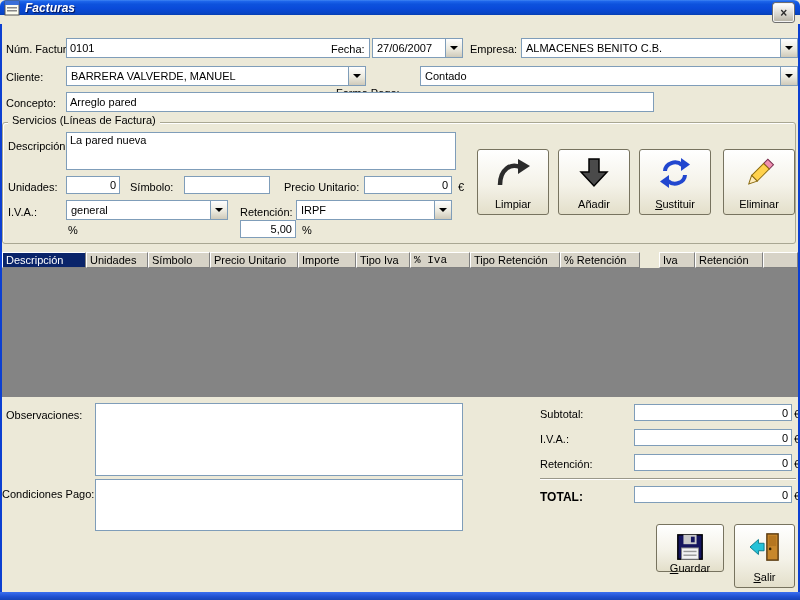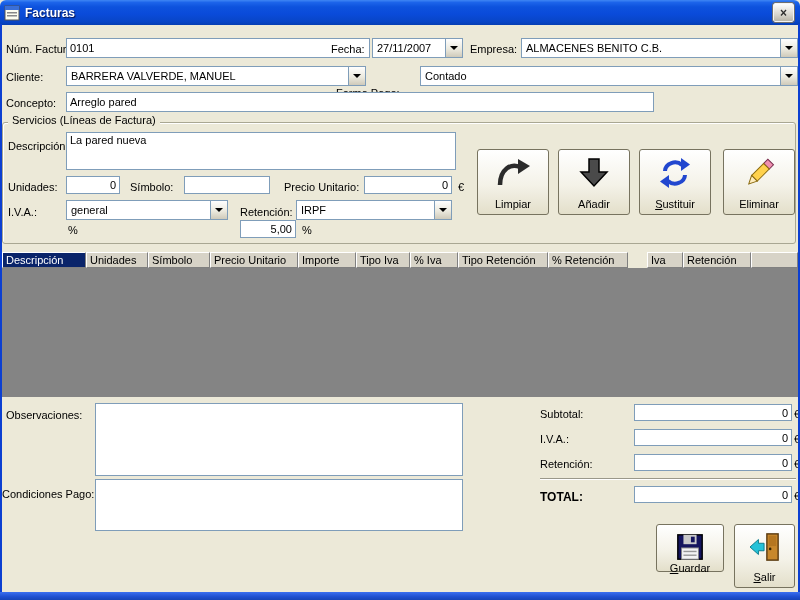--- a/index.html
+++ b/index.html
@@ -7,23 +7,23 @@
   body { font-family:"Liberation Sans", sans-serif; font-size:11px; background:#ECE9D8; }
   .window { position:relative; width:800px; height:600px; background:#ECE9D8; overflow:hidden; }
 
   
   .frame-left  { position:absolute; left:0; top:24px; width:2px; bottom:0; background:#0c3fd1; }
   .frame-right { position:absolute; right:0; top:24px; width:2px; bottom:0; background:#0c3fd1; }
   .frame-bottom{ position:absolute; left:0; bottom:0; width:100%; height:8px;
                  background:linear-gradient(180deg,#3a6ff0,#1d4ecf 60%,#1644b8); }
 
   
-  .titlebar { position:absolute; left:0; top:0; width:100%; height:25px;
+  .titlebar { position:absolute; left:0; top:0; width:100%; height:15px;
               background:linear-gradient(180deg,#3f86f4 0%,#1c64ea 10%,#0d52dd 28%,#0a4bda 55%,#0845c6 88%,#063eb2 100%);
-              border-radius:6px 6px 0 0; display:flex; align-items:center; }
+              border-radius:6px 6px 0 0; display:flex; align-items:center;font-style:italic; }
   .title-text { color:#fff; font-weight:bold; font-size:12px; margin-left:5px;
                 text-shadow:1px 1px 1px rgba(0,0,40,.75); }
   .app-icon { width:16px; height:16px; margin-left:4px; display:inline-block; }
   .close-btn { position:absolute; right:6px; top:3px; width:21px; height:19px;
                background:linear-gradient(180deg,#fdfdfd,#d6d3ca 65%,#b9b5a8);
                border:1px solid #f4f4f4; outline:1px solid #6f6f6f; border-radius:2px;
                display:flex; align-items:center; justify-content:center;
                color:#2e2e2e; font-weight:bold; font-size:12px; line-height:1; cursor:pointer; }
 
   
@@ -92,21 +92,21 @@
     <span class="title-text">Facturas</span>
     <span class="close-btn">
       <span>×</span>
     </span>
   </div>
 
   <span class="lbl" style="left:6px;top:43px">Núm. Factura:</span>
   <input class="tb" style="left: 66px; top: 38px; width: 304px; height: 20px;" value="0101">
   <span class="lbl" style="left:331px;top:43px">Fecha:</span>
   <div class="combo" style="left:372px;top:38px;width:91px">
-    <span class="combo-val">27/11/2007</span>
+    <span class="combo-val">27/06/2007</span>
     <span class="combo-btn">
         <span class="tri"></span>
       </span>
   </div>
   <span class="lbl" style="left:470px;top:43px">Empresa:</span>
   <div class="combo" style="left:521px;top:38px;width:277px">
     <span class="combo-val">ALMACENES BENITO C.B.</span>
     <span class="combo-btn">
         <span class="tri"></span>
       </span>
@@ -208,21 +208,21 @@
     <span class="bl">Eliminar</span>
   </div>
 
   <div class="table-header">
       <div class="th th-sel" style="width: 84px;">Descripción</div>
       <div class="th" style="width: 62px;">Unidades</div>
       <div class="th" style="width: 62px;">Símbolo</div>
       <div class="th" style="width: 88px;">Precio Unitario</div>
       <div class="th" style="width: 58px;">Importe</div>
       <div class="th" style="width: 54px;">Tipo Iva</div>
-      <div class="th" style="width: 48px;">% Iva</div>
+      <div class="th" style="width: 60px; font-family: Liberation Mono, monospace;">% Iva</div>
       <div class="th" style="width: 90px;">Tipo Retención</div>
       <div class="th" style="width: 80px;">% Retención</div>
       <div class="th" style="width: 36px; margin-left: 19px;">Iva</div>
       <div class="th" style="width: 68px;">Retención</div>
       <div class="th th-fill"></div>
     </div>
   <div class="table-body"></div>
 
   <span class="lbl" style="left:6px;top:409px">Observaciones:</span>
   <textarea class="tb" style="left: 95px; top: 403px; width: 368px; height: 73px;"></textarea>

